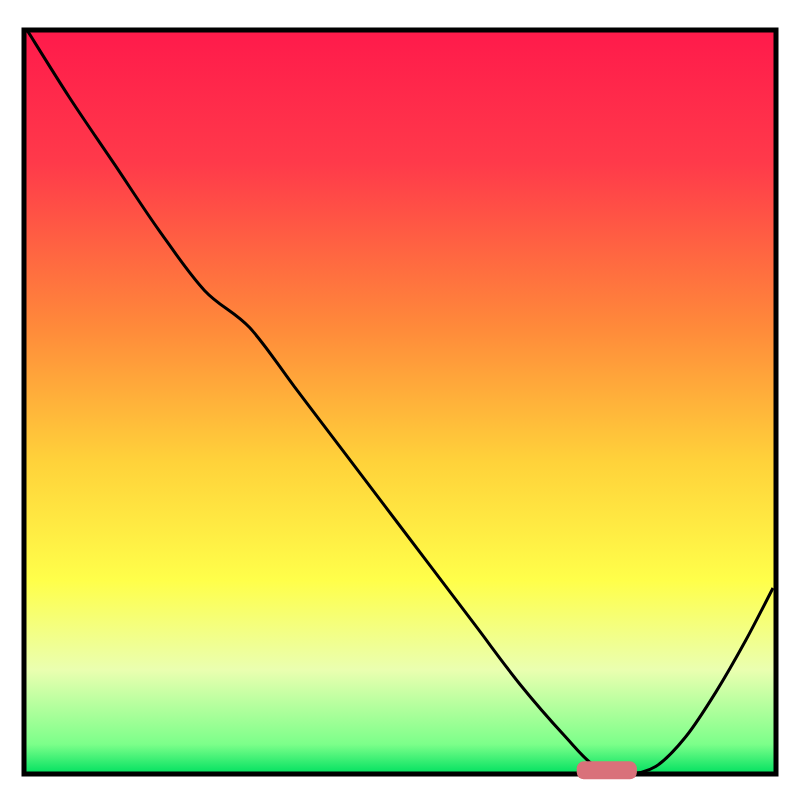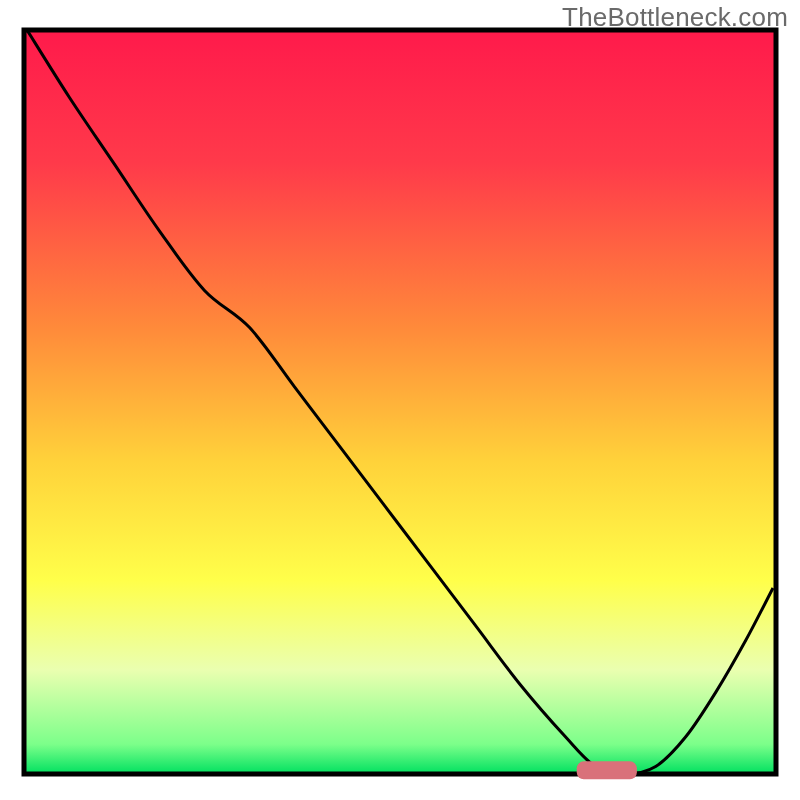--- a/index.html
+++ b/index.html
@@ -32,21 +32,20 @@
     left: 0;
     width: 800px;
     height: 800px;
     display: block;
   }
 </style>
 </head>
 <body>
 
 <div class="stage">
-  <div class="watermark">TheBottleneck.com</div>
 
   <svg class="chart" viewBox="0 0 800 800">
     <defs>
       <linearGradient id="bgGrad" x1="0" y1="0" x2="0" y2="1">
 
       <stop offset="0%" stop-color="#ff1a4b"></stop>
           <stop offset="18%" stop-color="#ff3a4a"></stop>
           <stop offset="40%" stop-color="#ff8a3a"></stop>
           <stop offset="58%" stop-color="#ffd23a"></stop>
           <stop offset="74%" stop-color="#ffff4a"></stop>

